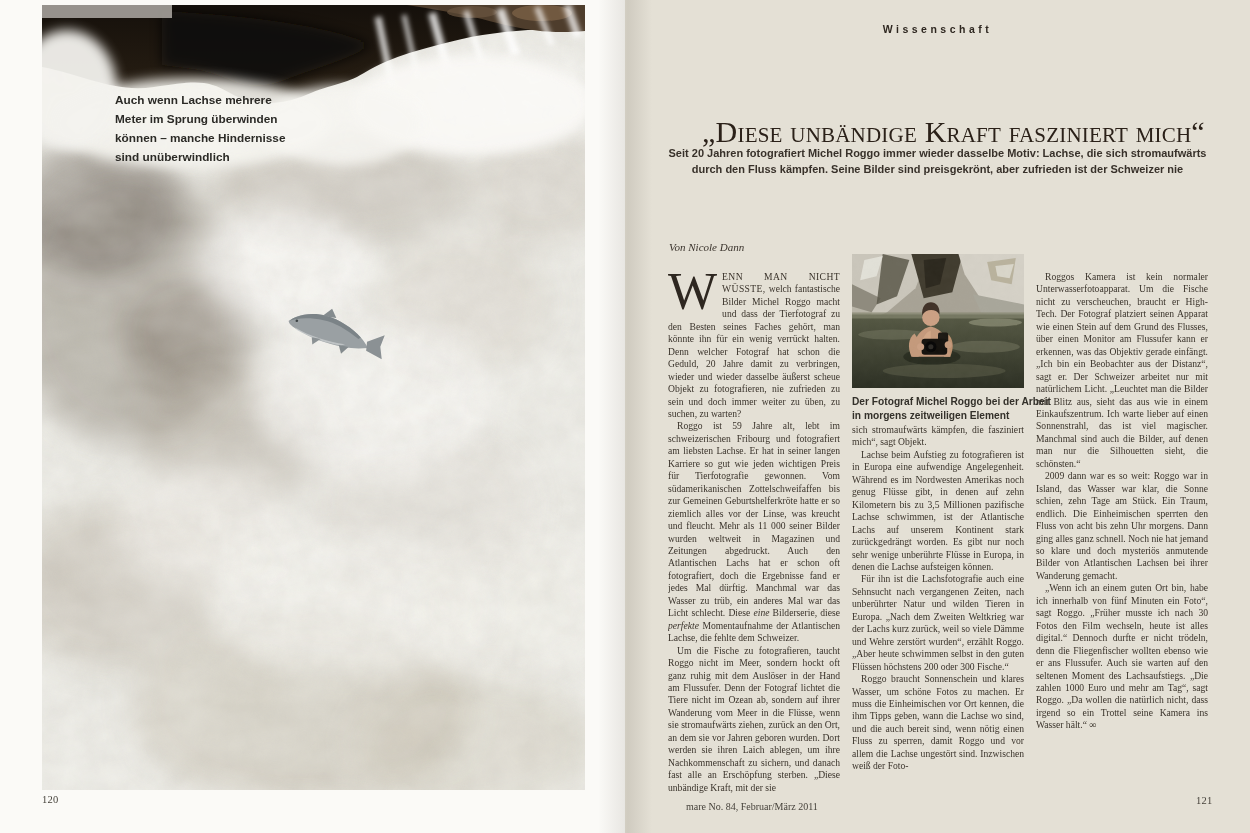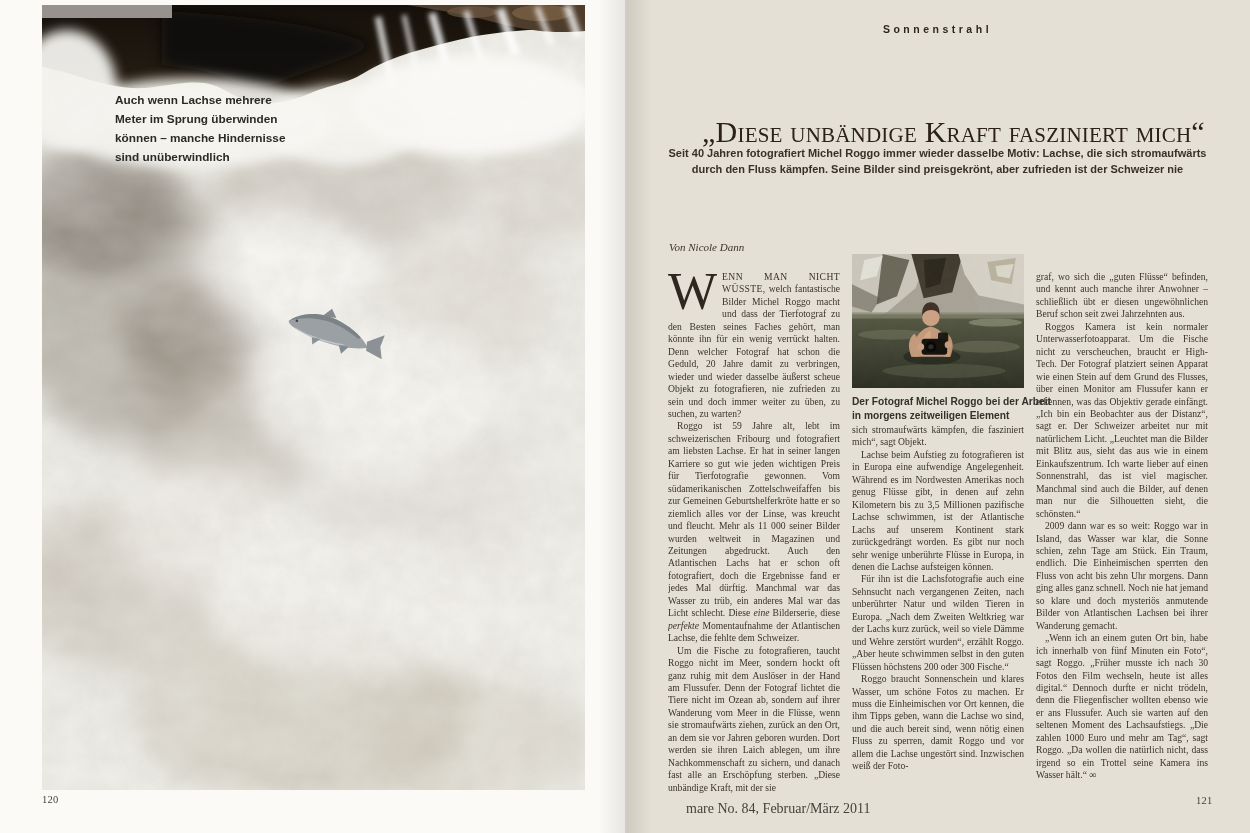--- a/index.html
+++ b/index.html
@@ -33,21 +33,21 @@
   .col p{margin:0;}
   .col p.ind{text-indent:9px;}
   .dropcap{float:left;font-size:52px;line-height:37px;padding:2px 5px 0 0;color:#2e2720;}
   .lead{text-transform:uppercase;letter-spacing:.4px;}
   #col2-spacer{height:153px;}
   #roggo-figure{position:absolute;left:227px;top:254px;width:203px;}
   #roggo-photo{width:172px;height:134px;overflow:hidden;}
   #roggo-photo svg{display:block;width:100%;height:100%;}
   .photo-caption-right{margin-top:7px;font-family:"Liberation Sans",sans-serif;font-weight:bold;
       font-size:10.2px;line-height:13.5px;color:#33302a;}
-  .footer-line{position:absolute;left:61px;top:801px;font-size:14px;color:#46423b;}
+  .footer-line{position:absolute;left:61px;top:801px;font-size:10px;color:#46423b;}
   #pagenum-right{position:absolute;left:571px;top:795px;}
   .endmark{font-size:10px;letter-spacing:-1px;color:#3a332b;}
   em{font-style:italic;}
 </style>
 </head>
 <body>
 
 <div id="spread">
 
   <div id="left-page">
@@ -137,24 +137,24 @@
 Meter im Sprung überwinden
 können – manche Hindernisse
 sind unüberwindlich</div>
     </div>
     <div id="pagenum-left" class="pagenum">120</div>
   </div>
 
   <div id="fold"></div>
 
   <div id="right-page">
-    <div class="section-head">Sonnenstrahl</div>
+    <div class="section-head">Wissenschaft</div>
     <h1 class="headline" style="margin:16px;font-weight:normal;">„Diese unbändige Kraft fasziniert mich“</h1>
     <div class="standfirst">
-      <div>Seit 40 Jahren fotografiert Michel Roggo immer wieder dasselbe Motiv: Lachse, die sich stromaufwärts</div>
+      <div>Seit 20 Jahren fotografiert Michel Roggo immer wieder dasselbe Motiv: Lachse, die sich stromaufwärts</div>
       <div>durch den Fluss kämpfen. Seine Bilder sind preisgekrönt, aber zufrieden ist der Schweizer nie</div>
     </div>
     <div class="byline">Von Nicole Dann</div>
 
     <div id="columns">
 
       <div class="col">
         <p><span class="dropcap">W</span><span class="lead">enn man nicht wüsste,</span><span> welch fantastische Bilder Michel Roggo macht und dass der Tierfotograf zu den Besten seines Faches gehört, man könnte ihn für ein wenig verrückt halten. Denn welcher Fotograf hat schon die Geduld, 20 Jahre damit zu verbringen, wieder und wieder dasselbe äußerst scheue Objekt zu fotografieren, nie zufrieden zu sein und doch immer weiter zu üben, zu suchen, zu warten?</span></p>
         <p class="ind"><span>Roggo ist 59 Jahre alt, lebt im schweizerischen Fribourg und fotografiert am liebsten Lachse. Er hat in seiner langen Karriere so gut wie jeden wichtigen Preis für Tierfotografie gewonnen. Vom südamerikanischen Zottelschweifaffen bis zur Gemeinen Geburtshelferkröte hatte er so ziemlich alles vor der Linse, was kreucht und fleucht. Mehr als 11 000 seiner Bilder wurden weltweit in Magazinen und Zeitungen abgedruckt. Auch den Atlantischen Lachs hat er schon oft fotografiert, doch die Ergebnisse fand er jedes Mal dürftig. Manchmal war das Wasser zu trüb, ein anderes Mal war das Licht schlecht. Diese </span><em>eine</em><span> Bilderserie, diese </span><em>perfekte</em><span> Momentaufnahme der Atlantischen Lachse, die fehlte dem Schweizer.</span></p>
         <p class="ind">Um die Fische zu fotografieren, taucht Roggo nicht im Meer, sondern hockt oft ganz ruhig mit dem Auslöser in der Hand am Flussufer. Denn der Fotograf lichtet die Tiere nicht im Ozean ab, sondern auf ihrer Wanderung vom Meer in die Flüsse, wenn sie stromaufwärts ziehen, zurück an den Ort, an dem sie vor Jahren geboren wurden. Dort werden sie ihren Laich ablegen, um ihre Nachkommenschaft zu sichern, und danach fast alle an Erschöpfung sterben. „Diese unbändige Kraft, mit der sie</p>
@@ -162,21 +162,20 @@
 
       <div class="col">
         <div id="col2-spacer"></div>
         <p>sich stromaufwärts kämpfen, die fasziniert mich“, sagt Objekt.</p>
         <p class="ind">Lachse beim Aufstieg zu fotografieren ist in Europa eine aufwendige Angelegenheit. Während es im Nordwesten Amerikas noch genug Flüsse gibt, in denen auf zehn Kilometern bis zu 3,5 Millionen pazifische Lachse schwimmen, ist der Atlantische Lachs auf unserem Kontinent stark zurückgedrängt worden. Es gibt nur noch sehr wenige unberührte Flüsse in Europa, in denen die Lachse aufsteigen können.</p>
         <p class="ind">Für ihn ist die Lachsfotografie auch eine Sehnsucht nach vergangenen Zeiten, nach unberührter Natur und wilden Tieren in Europa. „Nach dem Zweiten Weltkrieg war der Lachs kurz zurück, weil so viele Dämme und Wehre zerstört wurden“, erzählt Roggo. „Aber heute schwimmen selbst in den guten Flüssen höchstens 200 oder 300 Fische.“</p>
         <p class="ind">Roggo braucht Sonnenschein und klares Wasser, um schöne Fotos zu machen. Er muss die Einheimischen vor Ort kennen, die ihm Tipps geben, wann die Lachse wo sind, und die auch bereit sind, wenn nötig einen Fluss zu sperren, damit Roggo und vor allem die Lachse ungestört sind. Inzwischen weiß der Foto-</p>
       </div>
 
       <div class="col">
-        <p>graf, wo sich die „guten Flüsse“ befinden, und kennt auch manche ihrer Anwohner – schließlich übt er diesen ungewöhnlichen Beruf schon seit zwei Jahrzehnten aus.</p>
         <p class="ind">Roggos Kamera ist kein normaler Unterwasserfotoapparat. Um die Fische nicht zu verscheuchen, braucht er High-Tech. Der Fotograf platziert seinen Apparat wie einen Stein auf dem Grund des Flusses, über einen Monitor am Flussufer kann er erkennen, was das Objektiv gerade einfängt. „Ich bin ein Beobachter aus der Distanz“, sagt er. Der Schweizer arbeitet nur mit natürlichem Licht. „Leuchtet man die Bilder mit Blitz aus, sieht das aus wie in einem Einkaufszentrum. Ich warte lieber auf einen Sonnenstrahl, das ist viel magischer. Manchmal sind auch die Bilder, auf denen man nur die Silhouetten sieht, die schönsten.“</p>
         <p class="ind">2009 dann war es so weit: Roggo war in Island, das Wasser war klar, die Sonne schien, zehn Tage am Stück. Ein Traum, endlich. Die Einheimischen sperrten den Fluss von acht bis zehn Uhr morgens. Dann ging alles ganz schnell. Noch nie hat jemand so klare und doch mysteriös anmutende Bilder von Atlantischen Lachsen bei ihrer Wanderung gemacht.</p>
         <p class="ind"><span>„Wenn ich an einem guten Ort bin, habe ich innerhalb von fünf Minuten ein Foto“, sagt Roggo. „Früher musste ich nach 30 Fotos den Film wechseln, heute ist alles digital.“ Dennoch durfte er nicht trödeln, denn die Fliegenfischer wollten ebenso wie er ans Flussufer. Auch sie warten auf den seltenen Moment des Lachsaufstiegs. „Die zahlen 1000 Euro und mehr am Tag“, sagt Roggo. „Da wollen die natürlich nicht, dass irgend so ein Trottel seine Kamera ins Wasser hält.“</span> <span class="endmark">∞</span></p>
       </div>
     </div>
 
     <figure id="roggo-figure" style="margin:0;">
       <div id="roggo-photo">
         <svg viewBox="0 0 168 133" preserveAspectRatio="none">
           <defs>

